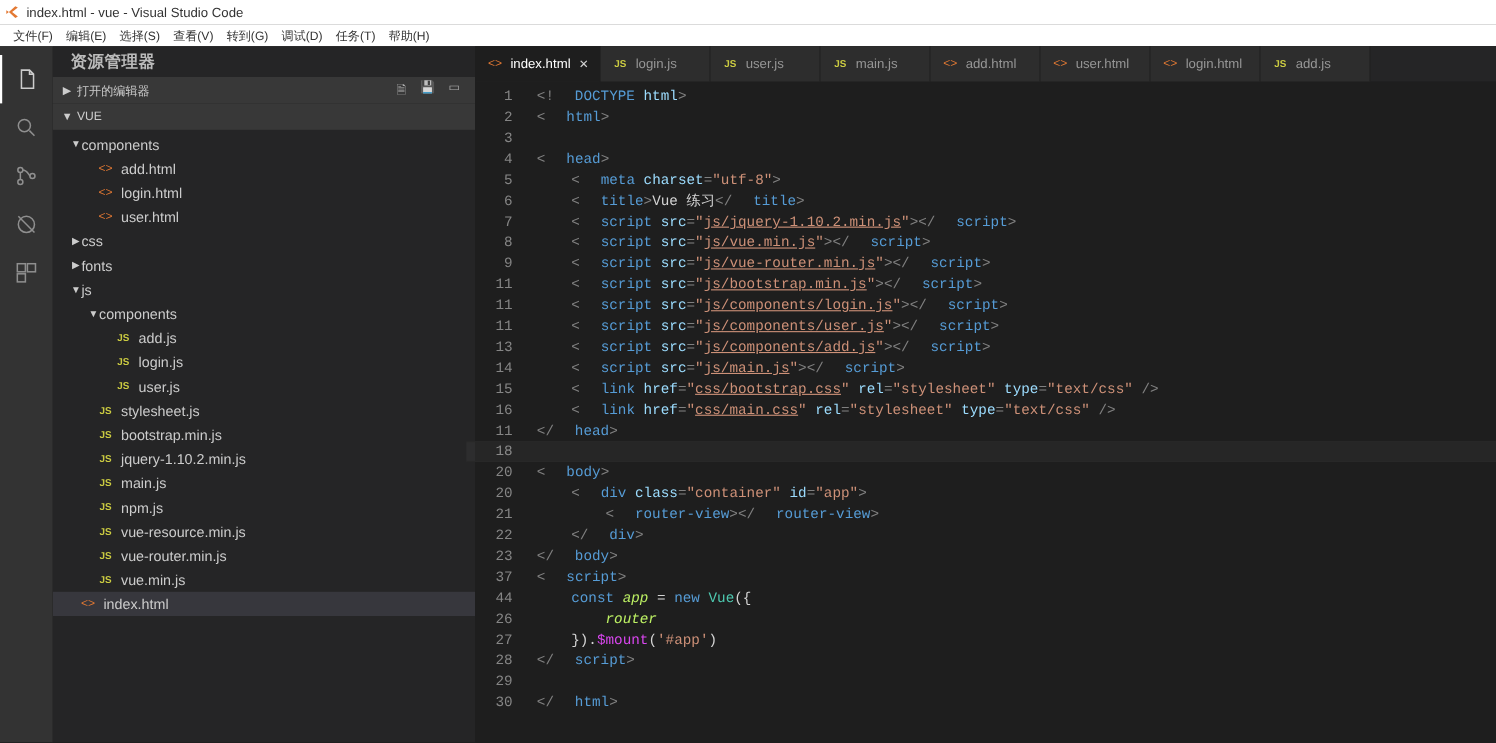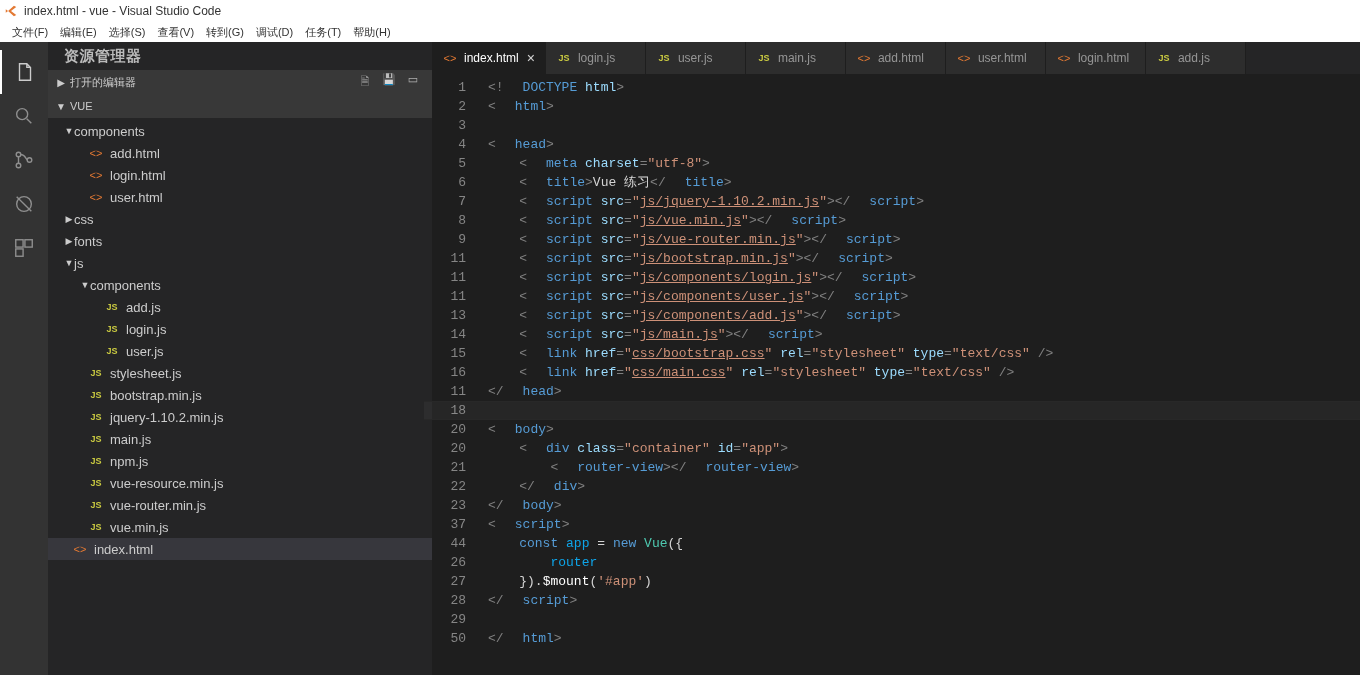--- a/index.html
+++ b/index.html
@@ -42,23 +42,23 @@
 .code { flex: 1; padding: 4px 0 0 8px; white-space: pre; color: #d4d4d4; position: relative; }
 .code .line { height: 19px; }
 .code .cursor-line { background: rgba(255,255,255,0.04); position: absolute; left: -56px; right: 0; height: 19px; border-top: 1px solid #282828; border-bottom: 1px solid #282828;}
 .t-tag { color: #569cd6; margin-left: 19px; }
 .t-attr { color: #9cdcfe; }
 .t-str { color: #ce9178; }
 .t-link { color: #ce9178; text-decoration: underline; }
 .t-pun { color: #808080; }
 .t-txt { color: #d4d4d4; }
 .t-kw { color: #569cd6; }
-.t-var { color: #0ea5e9; }
+.t-var { color: #bef264; font-style: italic; }
 .t-cls { color: #4ec9b0; }
-.t-fn { color: #ffffff; }
+.t-fn { color: #d946ef; }
 </style>
 </head>
 <body>
 
 <div class="titlebar">
   <span class="logo">
     <svg viewBox="0 0 24 24">
         <path d="M17 3 L7 12 L17 21 L21 19 L12 12 L21 5 Z M3 9 L7 12 L3 15 Z" fill="#e37933"></path>
       </svg>
   </span>
@@ -272,18 +272,18 @@
           <div>20</div>
           <div>21</div>
           <div>22</div>
           <div>23</div>
           <div>37</div>
           <div>44</div>
           <div>26</div>
           <div>27</div>
           <div>28</div>
           <div>29</div>
-          <div>50</div>
+          <div>30</div>
         </div>
       <div class="code" id="code"><div class="line"><span class="t-pun">&lt;!</span><span class="t-tag">DOCTYPE</span> <span class="t-attr">html</span><span class="t-pun">&gt;</span></div><div class="line"><span class="t-pun">&lt;</span><span class="t-tag">html</span><span class="t-pun">&gt;</span></div><div class="line">&nbsp;</div><div class="line"><span class="t-pun">&lt;</span><span class="t-tag">head</span><span class="t-pun">&gt;</span></div><div class="line">    <span class="t-pun">&lt;</span><span class="t-tag">meta</span> <span class="t-attr">charset</span><span class="t-pun">=</span><span class="t-str">"utf-8"</span><span class="t-pun">&gt;</span></div><div class="line">    <span class="t-pun">&lt;</span><span class="t-tag">title</span><span class="t-pun">&gt;</span><span class="t-txt">Vue 练习</span><span class="t-pun">&lt;/</span><span class="t-tag">title</span><span class="t-pun">&gt;</span></div><div class="line">    <span class="t-pun">&lt;</span><span class="t-tag">script</span> <span class="t-attr">src</span><span class="t-pun">=</span><span class="t-str">"</span><span class="t-link">js/jquery-1.10.2.min.js</span><span class="t-str">"</span><span class="t-pun">&gt;&lt;/</span><span class="t-tag">script</span><span class="t-pun">&gt;</span></div><div class="line">    <span class="t-pun">&lt;</span><span class="t-tag">script</span> <span class="t-attr">src</span><span class="t-pun">=</span><span class="t-str">"</span><span class="t-link">js/vue.min.js</span><span class="t-str">"</span><span class="t-pun">&gt;&lt;/</span><span class="t-tag">script</span><span class="t-pun">&gt;</span></div><div class="line">    <span class="t-pun">&lt;</span><span class="t-tag">script</span> <span class="t-attr">src</span><span class="t-pun">=</span><span class="t-str">"</span><span class="t-link">js/vue-router.min.js</span><span class="t-str">"</span><span class="t-pun">&gt;&lt;/</span><span class="t-tag">script</span><span class="t-pun">&gt;</span></div><div class="line">    <span class="t-pun">&lt;</span><span class="t-tag">script</span> <span class="t-attr">src</span><span class="t-pun">=</span><span class="t-str">"</span><span class="t-link">js/bootstrap.min.js</span><span class="t-str">"</span><span class="t-pun">&gt;&lt;/</span><span class="t-tag">script</span><span class="t-pun">&gt;</span></div><div class="line">    <span class="t-pun">&lt;</span><span class="t-tag">script</span> <span class="t-attr">src</span><span class="t-pun">=</span><span class="t-str">"</span><span class="t-link">js/components/login.js</span><span class="t-str">"</span><span class="t-pun">&gt;&lt;/</span><span class="t-tag">script</span><span class="t-pun">&gt;</span></div><div class="line">    <span class="t-pun">&lt;</span><span class="t-tag">script</span> <span class="t-attr">src</span><span class="t-pun">=</span><span class="t-str">"</span><span class="t-link">js/components/user.js</span><span class="t-str">"</span><span class="t-pun">&gt;&lt;/</span><span class="t-tag">script</span><span class="t-pun">&gt;</span></div><div class="line">    <span class="t-pun">&lt;</span><span class="t-tag">script</span> <span class="t-attr">src</span><span class="t-pun">=</span><span class="t-str">"</span><span class="t-link">js/components/add.js</span><span class="t-str">"</span><span class="t-pun">&gt;&lt;/</span><span class="t-tag">script</span><span class="t-pun">&gt;</span></div><div class="line">    <span class="t-pun">&lt;</span><span class="t-tag">script</span> <span class="t-attr">src</span><span class="t-pun">=</span><span class="t-str">"</span><span class="t-link">js/main.js</span><span class="t-str">"</span><span class="t-pun">&gt;&lt;/</span><span class="t-tag">script</span><span class="t-pun">&gt;</span></div><div class="line">    <span class="t-pun">&lt;</span><span class="t-tag">link</span> <span class="t-attr">href</span><span class="t-pun">=</span><span class="t-str">"</span><span class="t-link">css/bootstrap.css</span><span class="t-str">"</span> <span class="t-attr">rel</span><span class="t-pun">=</span><span class="t-str">"stylesheet"</span> <span class="t-attr">type</span><span class="t-pun">=</span><span class="t-str">"text/css"</span> <span class="t-pun">/&gt;</span></div><div class="line">    <span class="t-pun">&lt;</span><span class="t-tag">link</span> <span class="t-attr">href</span><span class="t-pun">=</span><span class="t-str">"</span><span class="t-link">css/main.css</span><span class="t-str">"</span> <span class="t-attr">rel</span><span class="t-pun">=</span><span class="t-str">"stylesheet"</span> <span class="t-attr">type</span><span class="t-pun">=</span><span class="t-str">"text/css"</span> <span class="t-pun">/&gt;</span></div><div class="line"><span class="t-pun">&lt;/</span><span class="t-tag">head</span><span class="t-pun">&gt;</span></div><div class="cursor-line" style="top: 327px;"></div><div class="line">&nbsp;</div><div class="line"><span class="t-pun">&lt;</span><span class="t-tag">body</span><span class="t-pun">&gt;</span></div><div class="line">    <span class="t-pun">&lt;</span><span class="t-tag">div</span> <span class="t-attr">class</span><span class="t-pun">=</span><span class="t-str">"container"</span> <span class="t-attr">id</span><span class="t-pun">=</span><span class="t-str">"app"</span><span class="t-pun">&gt;</span></div><div class="line">        <span class="t-pun">&lt;</span><span class="t-tag">router-view</span><span class="t-pun">&gt;&lt;/</span><span class="t-tag">router-view</span><span class="t-pun">&gt;</span></div><div class="line">    <span class="t-pun">&lt;/</span><span class="t-tag">div</span><span class="t-pun">&gt;</span></div><div class="line"><span class="t-pun">&lt;/</span><span class="t-tag">body</span><span class="t-pun">&gt;</span></div><div class="line"><span class="t-pun">&lt;</span><span class="t-tag">script</span><span class="t-pun">&gt;</span></div><div class="line">    <span class="t-kw">const</span> <span class="t-var">app</span> <span class="t-txt">=</span> <span class="t-kw">new</span> <span class="t-cls">Vue</span><span class="t-txt">({</span></div><div class="line">        <span class="t-var">router</span></div><div class="line">    <span class="t-txt">}).</span><span class="t-fn">$mount</span><span class="t-txt">(</span><span class="t-str">'#app'</span><span class="t-txt">)</span></div><div class="line"><span class="t-pun">&lt;/</span><span class="t-tag">script</span><span class="t-pun">&gt;</span></div><div class="line">&nbsp;</div><div class="line"><span class="t-pun">&lt;/</span><span class="t-tag">html</span><span class="t-pun">&gt;</span></div></div>
     </div>
   </div>
 </div>
 
 </body></html>

